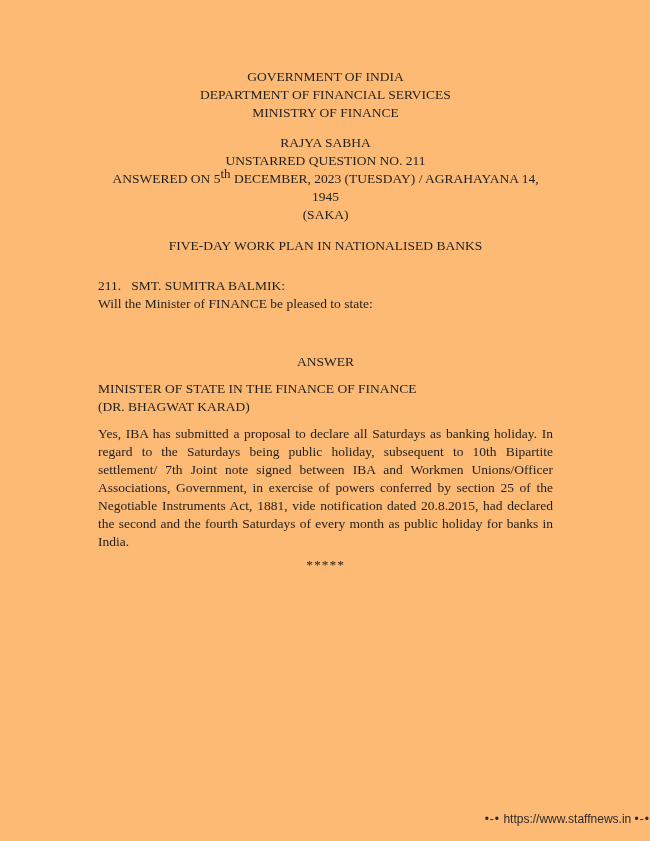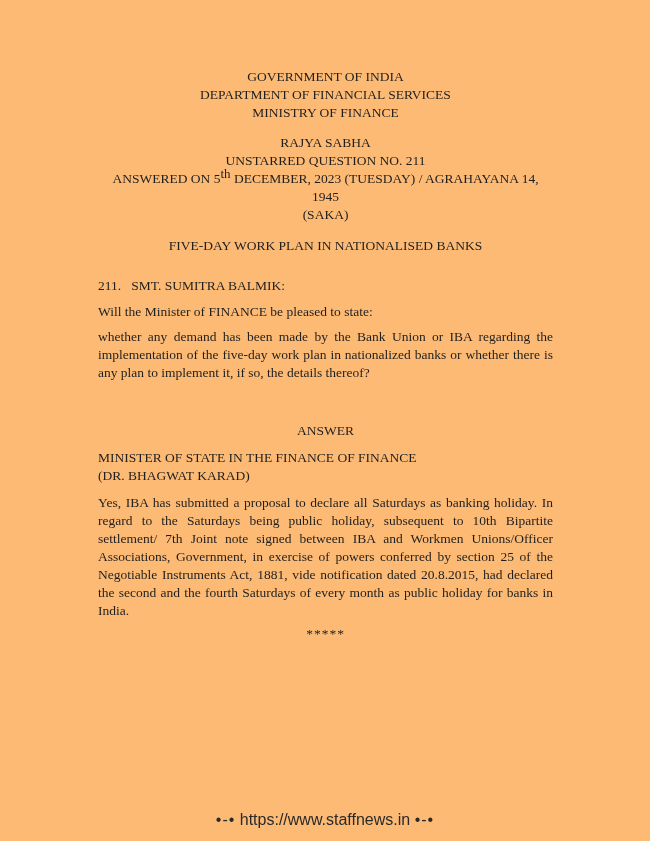--- a/index.html
+++ b/index.html
@@ -16,33 +16,33 @@
     line-height: 18px;
     overflow: hidden;
   }
   .content { padding: 68px 97px 0 98px; }
   .centered { text-align: center; }
   .bold { font-weight: normal; }
   .session-block { margin-top: 12px; }
   .doc-title { margin-top: 13px; }
   .member-line { margin-top: 22px; }
   .member-line .q-num { display: inline-block; margin-right: 10px; }
-  .intro-line { margin-top: 8px; }
+  .intro-line { }
   .q-body { margin-top: 7px; text-align: justify; }
   .answer-heading { margin-top: 40px; }
   .minister-block { margin-top: 9px; }
   .a-body { margin-top: 9px; text-align: justify; }
   .stars { margin-top: 5px; letter-spacing: 1px; }
   sup { font-size: 13px; line-height: 0; vertical-align: super; }
   .footer {
     position: absolute;
     left: 0; right: 0; bottom: 14px;
-    text-align: center;
+    text-align: right;
     font-family: "Liberation Sans", "DejaVu Sans", sans-serif;
-    font-size: 16px;
+    font-size: 12px;
     line-height: 15px;
     color: #2a2a2a;
   }
   .footer a { color: #2a2a2a; text-decoration: none; cursor: pointer; }
   .footer .decor { letter-spacing: 1px; }
 </style>
 </head>
 <body>
 
 <div class="page">
@@ -62,21 +62,20 @@
     </div>
 
     <div class="centered bold doc-title">FIVE-DAY WORK PLAN IN NATIONALISED BANKS</div>
 
     <div class="member-line">
       <span class="q-num">211.</span><span>SMT. SUMITRA BALMIK:</span>
     </div>
 
     <div class="intro-line">Will the Minister of FINANCE be pleased to state:</div>
 
-    <p class="q-body">whether any demand has been made by the Bank Union or IBA regarding the implementation of the five-day work plan in nationalized banks or whether there is any plan to implement it, if so, the details thereof?</p>
 
     <div class="centered bold answer-heading">ANSWER</div>
 
     <div class="minister-block">
       <div>MINISTER OF STATE IN THE FINANCE OF FINANCE</div>
       <div>(DR. BHAGWAT KARAD)</div>
     </div>
 
     <p class="a-body">Yes, IBA has submitted a proposal to declare all Saturdays as banking holiday. In regard to the Saturdays being public holiday, subsequent to 10th Bipartite settlement/ 7th Joint note signed between IBA and Workmen Unions/Officer Associations, Government, in exercise of powers conferred by section 25 of the Negotiable Instruments Act, 1881, vide notification dated 20.8.2015, had declared the second and the fourth Saturdays of every month as public holiday for banks in India.</p>
 

